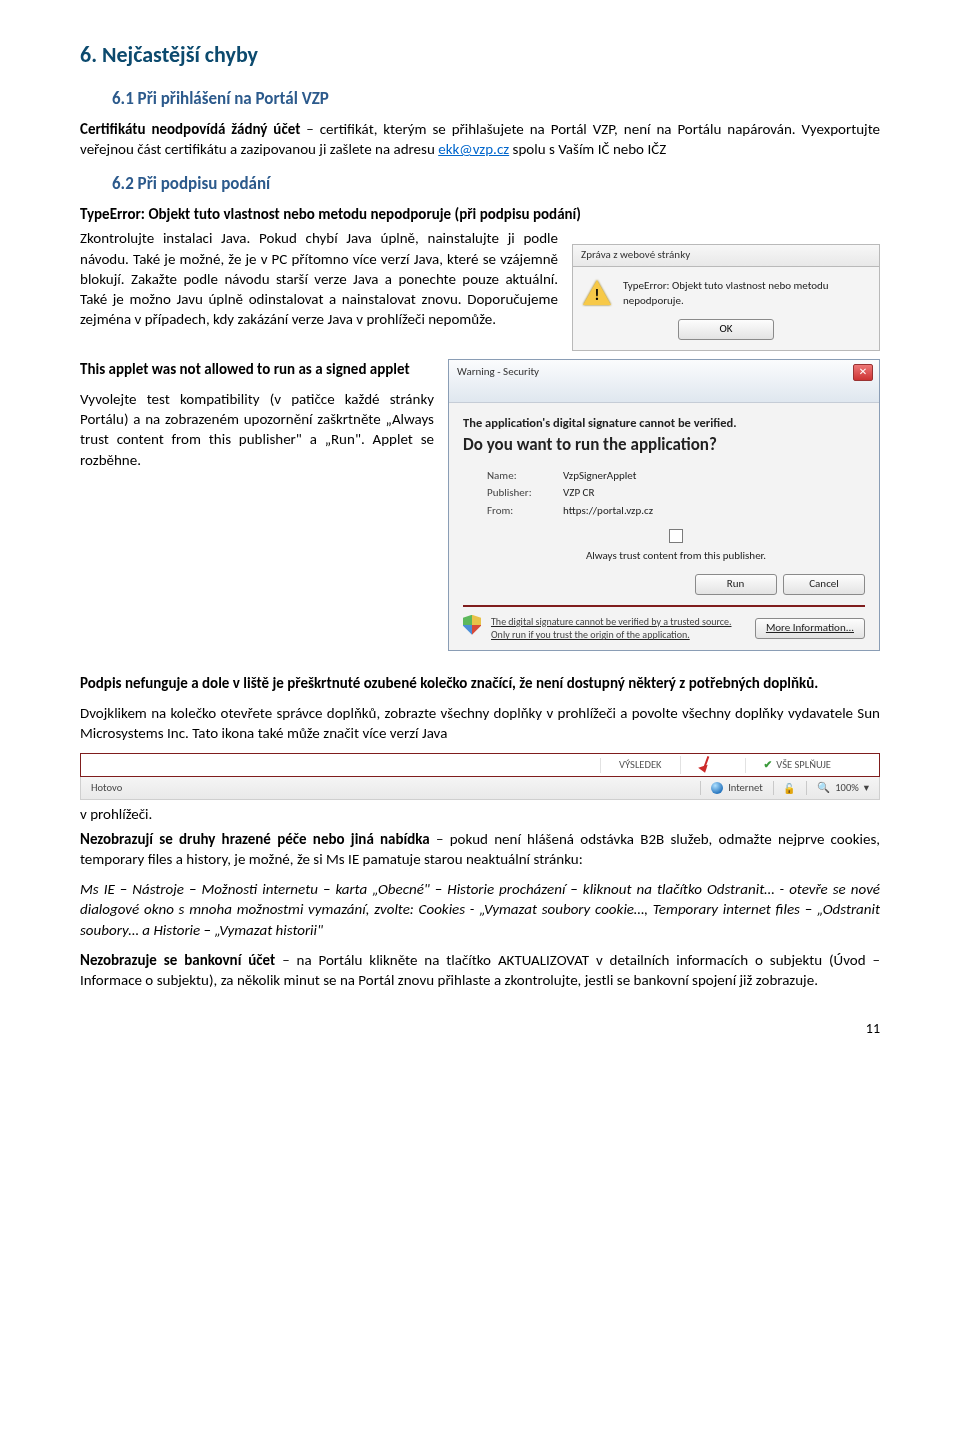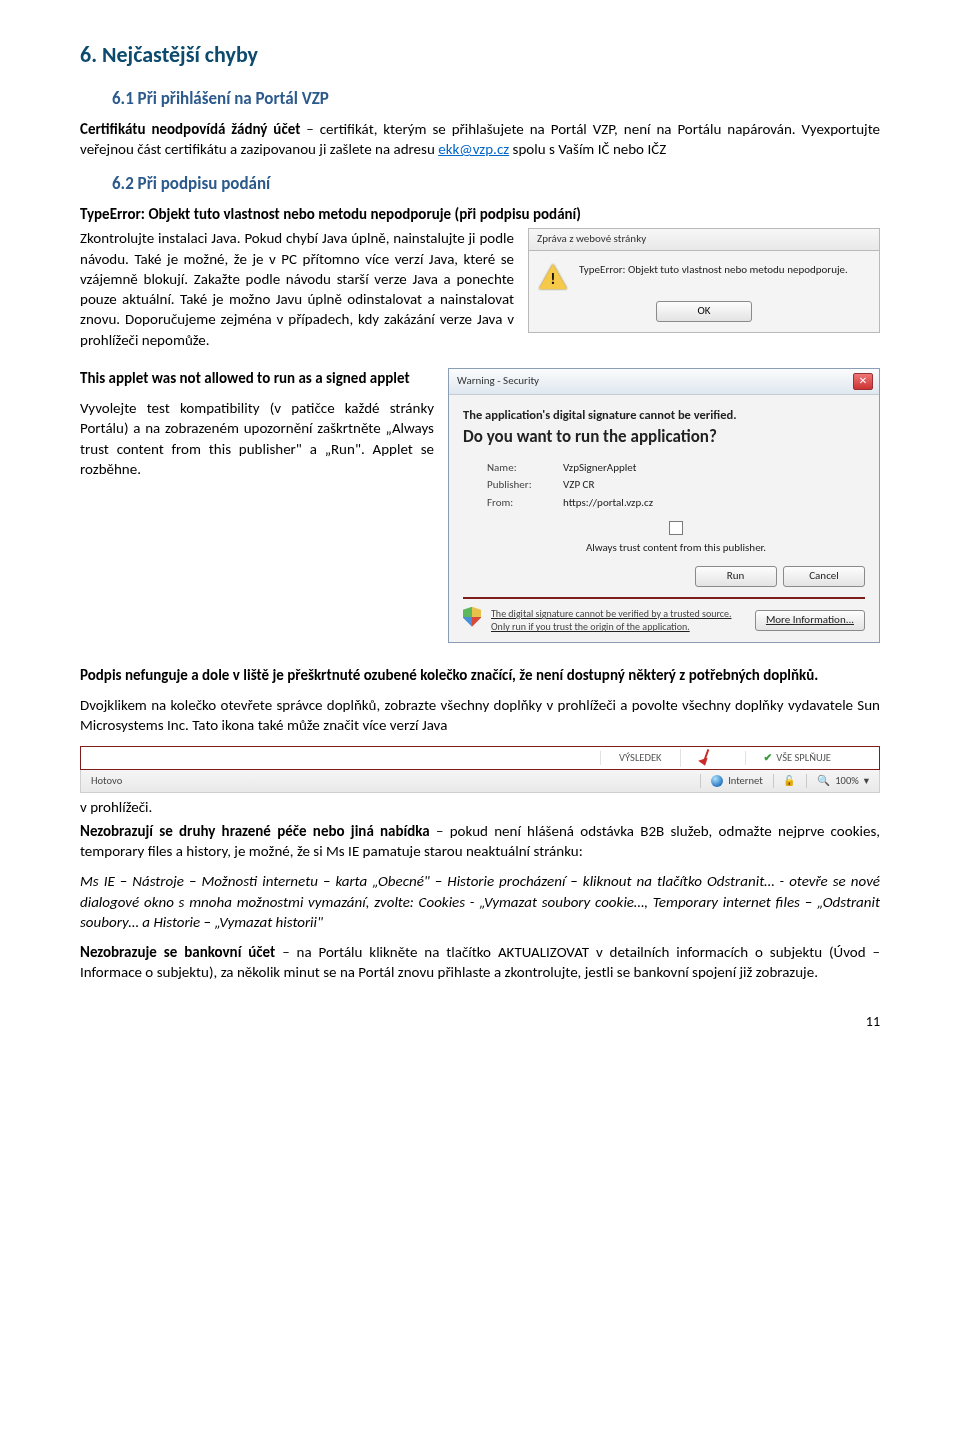--- a/index.html
+++ b/index.html
@@ -30,21 +30,21 @@
     margin: 14px 0 8px 32px;
   }
   p { margin: 0 0 10px 0; text-align: justify; }
   .bold-lead { font-weight: bold; }
   a.link { color: #0066cc; text-decoration: underline; }
   .two-col { display: flex; gap: 14px; align-items: flex-start; }
   .two-col .left { flex: 1; }
   .two-col .right { flex: 0 0 auto; }
 
   
-  .win-group { width: 352px; }
+  .win-group { width: 308px; margin-top: 16px; }
   .win-title {
     background: linear-gradient(#f7f7f7,#e8e8e8);
     border: 1px solid #b9b9b9;
     border-bottom: none;
     font-size: 11px;
     padding: 3px 8px;
     color: #333;
   }
   .win-body {
     background: #f4f4f4;
@@ -81,21 +81,21 @@
   }
 
   
   .sec-dialog {
     width: 430px; font-size: 11px; color: #222;
     border: 1px solid #8a9db5;
     background: #f3f3f3;
   }
   .sec-head {
     display: flex; justify-content: space-between; align-items: center;
-    padding: 4px 6px 4px 8px;
+    padding: 4px 6px 21px 8px;
     background: linear-gradient(#fbfcfd,#dfe7ef);
     border-bottom: 1px solid #c5ccd6;
   }
   .sec-title { font-weight: normal; color: #333; }
   .close-x {
     width: 18px; height: 15px; text-align: center; line-height: 14px;
     background: linear-gradient(#e77,#c33);
     color: #fff; font-size: 10px; border: 1px solid #933; border-radius: 2px;
   }
   .sec-body { padding: 12px 14px 8px 14px; }

